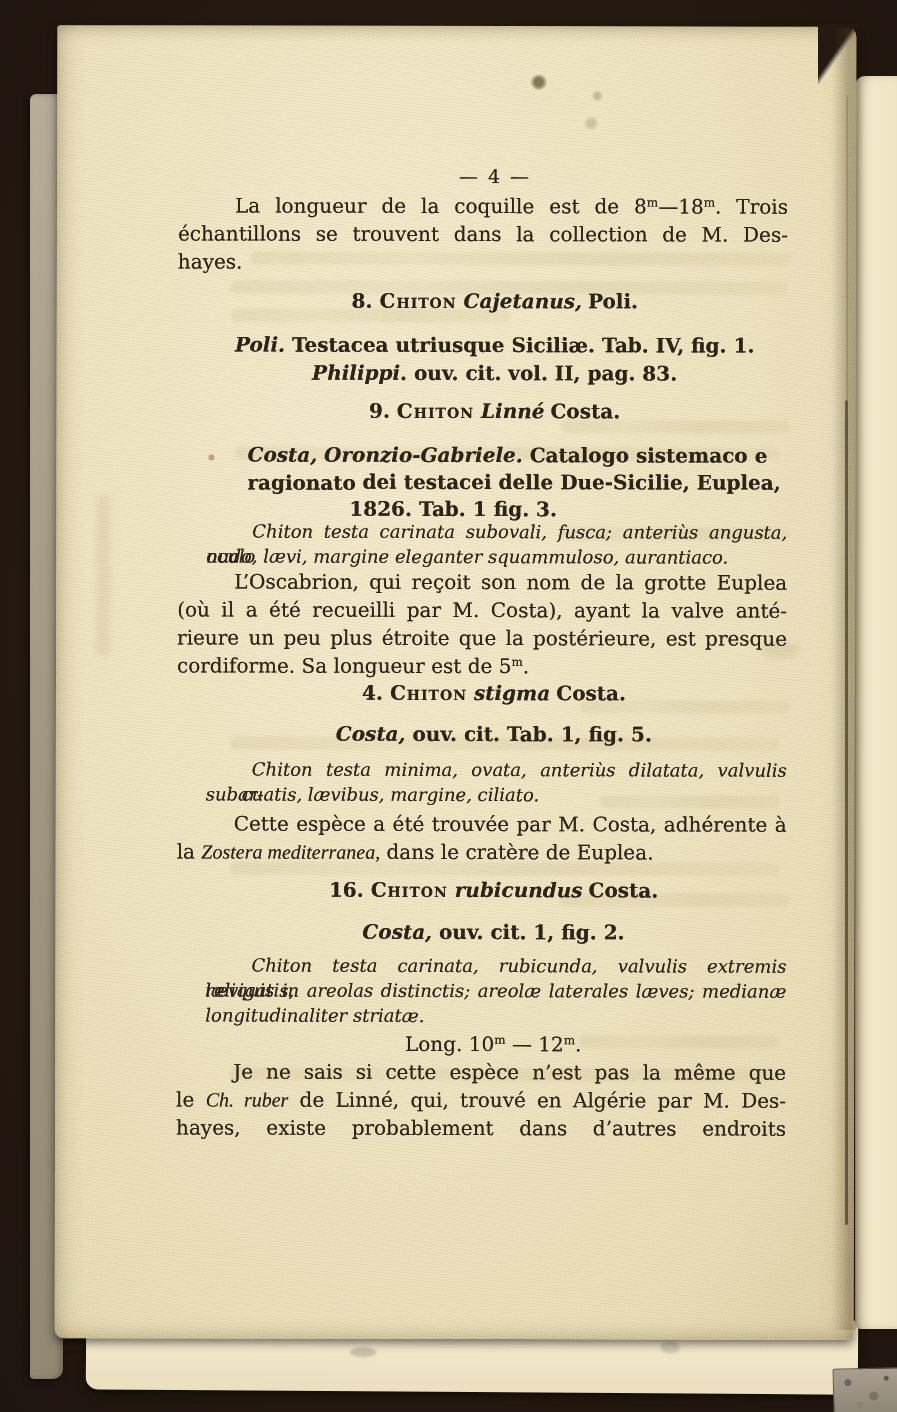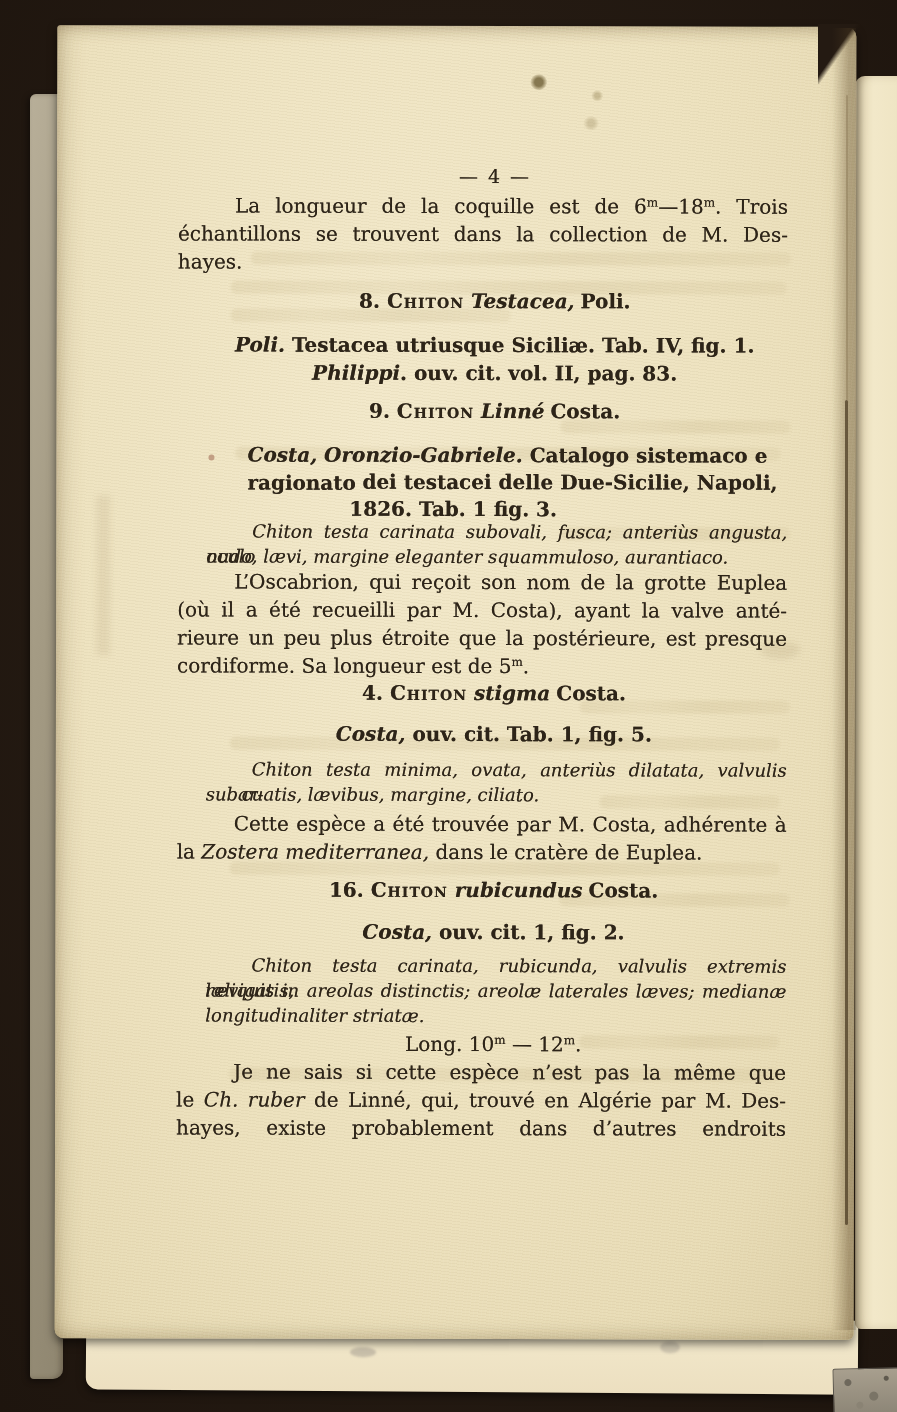--- a/index.html
+++ b/index.html
@@ -81,21 +81,21 @@
   .ctr{text-align:center;padding-left:24px;width:586px;}
   .jl{text-align:justify;text-align-last:justify;}
   .ll{text-align:left;}
   .ind{text-indent:57px;}
   .head{font-weight:bold;font-size:20px;}
   .head .num{margin-right:7px;}
   .head .genus{font-variant:small-caps;letter-spacing:1px;margin-right:7px;}
   .head .species{font-style:italic;margin-right:6px;}
   .refline{font-weight:bold;}
   .itb{font-style:italic;}
-  .it{font-style:italic;}
+  .it{font-style:italic;font-family:Liberation Serif, serif;}
   .diag{font-size:18px;line-height:25px;font-style:italic;}
   .dln{left:29px;width:581px;}
   .sup{font-size:12px;position:relative;top:-7px;}
   .pageno{font-size:19px;letter-spacing:2px;}
 </style>
 </head>
 <body>
 
 <div class="abs book-edge-left"></div>
 <div class="abs under-pages">
@@ -125,37 +125,37 @@
   <div class="abs ghost" style="left:544px;top:769px;width:180px;"></div>
   <div class="abs ghost" style="left:174px;top:836px;width:550px;"></div>
   <div class="abs ghost" style="left:504px;top:867px;width:230px;"></div>
   <div class="abs ghost" style="left:524px;top:1009px;width:200px;"></div>
   <div class="abs ghost" style="left:174px;top:1042px;width:550px;"></div>
 
   <div class="abs textcol">
 
     <div class="line ctr pageno" style="top:136px"><span>— 4 —</span></div>
 
-    <div class="line jl ind" style="top:166px"><span>La longueur de la coquille est de 6</span><span class="sup">m</span><span>—18</span><span class="sup">m</span><span>. Trois</span></div>
+    <div class="line jl ind" style="top:166px"><span>La longueur de la coquille est de 8</span><span class="sup">m</span><span>—18</span><span class="sup">m</span><span>. Trois</span></div>
     <div class="line jl" style="top:194px"><span>échantillons se trouvent dans la collection de M. Des-</span></div>
     <div class="line ll" style="top:222px"><span>hayes.</span></div>
 
     <div class="line ctr head" style="top:261px">
-      <span class="num">8.</span><span class="genus">Chiton</span><span class="species">Testacea,</span><span>Poli.</span>
+      <span class="num">8.</span><span class="genus">Chiton</span><span class="species">Cajetanus,</span><span>Poli.</span>
     </div>
 
     <div class="line ctr refline" style="top:305px"><span class="itb">Poli.</span><span> Testacea utriusque Siciliæ. Tab. IV, fig. 1.</span></div>
     <div class="line ctr refline" style="top:333px"><span class="itb">Philippi</span><span>. ouv. cit. vol. II, pag. 83.</span></div>
 
     <div class="line ctr head" style="top:371px">
       <span class="num">9.</span><span class="genus">Chiton</span><span class="species">Linné</span><span>Costa.</span>
     </div>
 
     <div class="line ll refline" style="top:415px;padding-left:70px;width:540px;"><span class="itb">Costa, Oronzio-Gabriele.</span><span> Catalogo sistemaco e ragionato</span></div>
-    <div class="line ll refline" style="top:442px;padding-left:185px;"><span>dei testacei delle Due-Sicilie, Napoli,</span></div>
+    <div class="line ll refline" style="top:442px;padding-left:185px;"><span>dei testacei delle Due-Sicilie, Euplea,</span></div>
     <div class="line ll refline" style="top:469px;padding-left:172px;"><span>1826. Tab. 1 fig. 3.</span></div>
 
     <div class="line diag dln jl" style="top:493px;text-indent:46px;"><span>Chiton testa carinata subovali, fusca; anteriùs angusta, oculo</span></div>
     <div class="line diag dln ll" style="top:518px"><span>nudo, lævi, margine eleganter squammuloso, aurantiaco.</span></div>
 
     <div class="line jl ind" style="top:542px"><span>L’Oscabrion, qui reçoit son nom de la grotte Euplea</span></div>
     <div class="line jl" style="top:570px"><span>(où il a été recueilli par M. Costa), ayant la valve anté-</span></div>
     <div class="line jl" style="top:598px"><span>rieure un peu plus étroite que la postérieure, est presque</span></div>
     <div class="line ll" style="top:626px"><span>cordiforme. Sa longueur est de 5</span><span class="sup">m</span><span>.</span></div>
 

